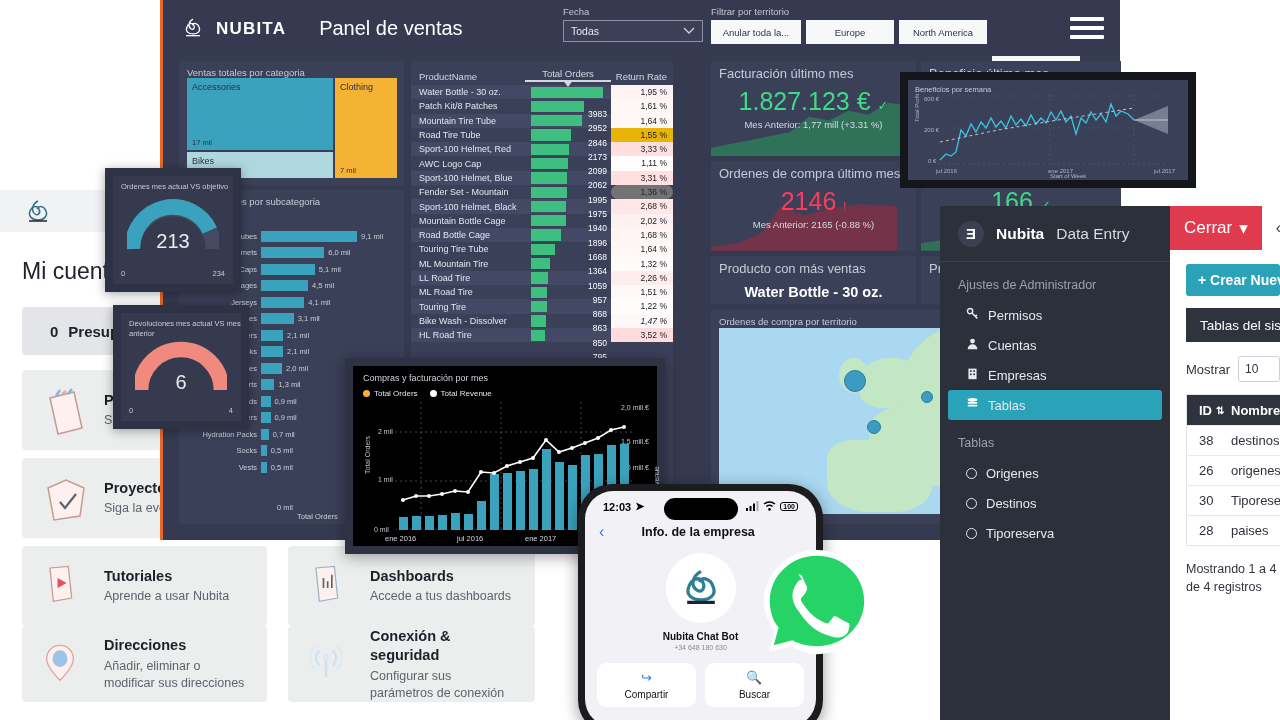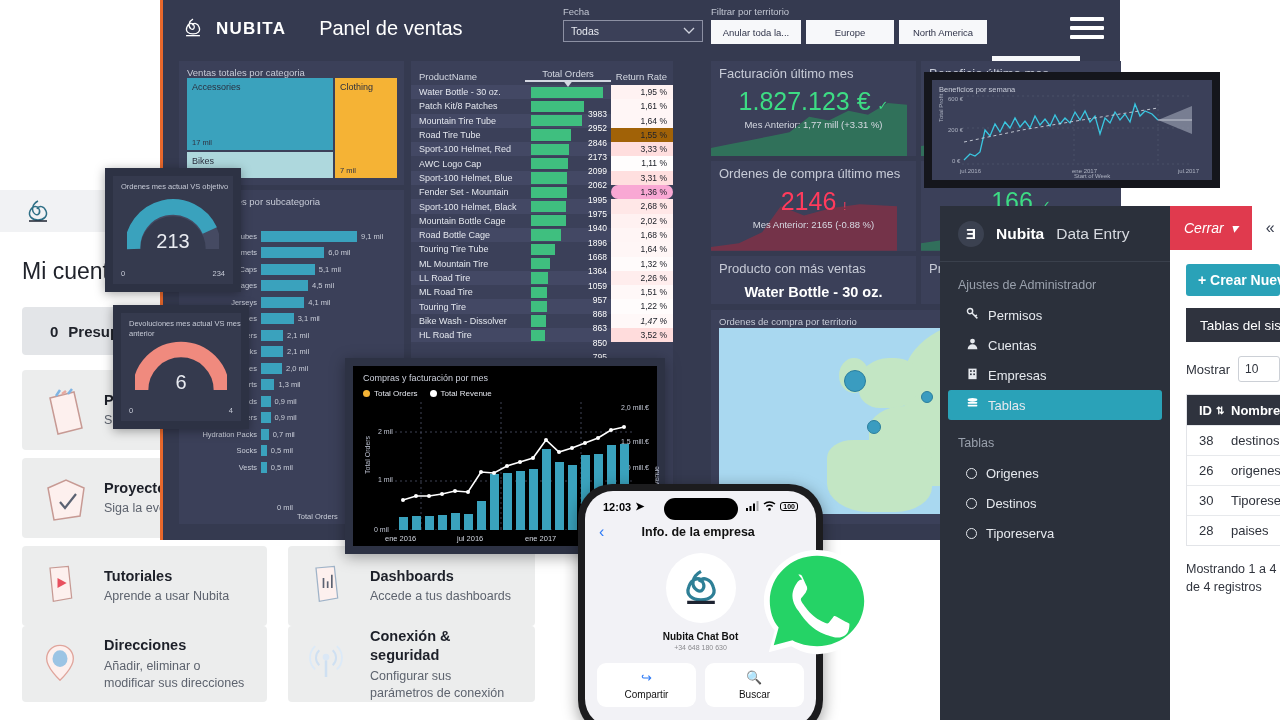--- a/index.html
+++ b/index.html
@@ -108,42 +108,42 @@
 
   
   .gauge-win { position:absolute; background:#2d3244; z-index:5; box-shadow:0 2px 10px rgba(0,0,0,.35); }
   .gauge-inner { position:absolute; inset:8px; background:#353a4e; }
   .gauge-ttl { font-size:7.5px; color:#c6cad6; padding:6px 0 0 8px; line-height:1.3;}
   .gauge-val { position:absolute; width:100%; text-align:center; font-size:20px; color:#e9ebf1; }
   .gmin { position:absolute; left:8px; bottom:6px; font-size:7.5px; color:#c6cad6;}
   .gmax { position:absolute; right:8px; bottom:6px; font-size:7.5px; color:#c6cad6;}
 
   
-  #weekly-win { position:absolute; left:924px; top:72px; width:296px; height:116px; background:#15161c; z-index:6; }
+  #weekly-win { position:absolute; left:900px; top:72px; width:296px; height:116px; background:#15161c; z-index:6; }
   #weekly-inner { position:absolute; inset:8px; background:#3b4059; }
 
   
   #combo-win { position:absolute; left:345px; top:358px; width:320px; height:196px; background:#2d3244; z-index:7; box-shadow:0 3px 14px rgba(0,0,0,.35);}
   #combo-inner { position:absolute; inset:8px; background:#000000; }
   .legend-dot { width:7px; height:7px; border-radius:50%; display:inline-block; }
 
   
   #de-app { position:absolute; left:940px; top:206px; width:340px; height:514px; z-index:8; }
   #de-sidebar { position:absolute; left:0; top:0; width:230px; height:514px; background:#2b303b; }
   #de-brand { height:56px; display:flex; align-items:center; gap:12px; padding-left:18px; border-bottom:1px solid #3a404c; }
   #de-brand .logo { width:26px;height:26px;border-radius:50%;background:#3b4150;color:#fff;display:flex;align-items:center;justify-content:center;font-size:15px;font-weight:bold;}
   #de-brand .t1 { color:#fff; font-size:15.5px; font-weight:bold;}
   #de-brand .t2 { color:#d7dae0; font-size:15.5px; }
   .de-sec { color:#9aa1ad; font-size:12.5px; padding:16px 0 8px 18px; }
   .de-item { display:flex; align-items:center; gap:9px; height:30px; padding-left:18px; color:#e6e9ee; font-size:13px; margin:0 8px; border-radius:3px;}
   .de-item.active { background:#2aa2b8; }
   .de-radio { width:11px;height:11px;border:1.6px solid #e6e9ee;border-radius:50%; }
   #de-main { position:absolute; left:230px; top:0; width:110px; height:514px; background:#ffffff; }
   #de-topbar { height:44px; display:flex; align-items:center; background:#ffffff; }
-  #de-close { background:#e03a4e; color:#fff; font-size:14px; height:44px; display:flex; align-items:center; gap:7px; padding:0 14px;font-style:italic;}
+  #de-close { background:#e03a4e; color:#fff; font-size:17px; height:44px; display:flex; align-items:center; gap:7px; padding:0 14px;}
   #de-collapse { color:#3b4050; font-size:16px; padding-left:14px; }
   #de-create { margin:14px 0 0 16px; background:#2aa2b8; color:#fff; font-size:14px; font-weight:bold; height:32px; display:flex; align-items:center; padding:0 12px; border-radius:3px; white-space:nowrap;}
   #de-cardhead { margin:12px 0 0 16px; background:#2f333e; color:#fff; font-size:13.5px; height:34px; display:flex; align-items:center; padding:0 14px; white-space:nowrap;}
   #de-show { margin:14px 0 0 16px; display:flex; align-items:center; gap:8px; font-size:13px; color:#30343d;}
   #de-show .sel { border:1px solid #ccd0d6; height:26px; width:46px; display:flex; align-items:center; padding-left:6px; font-size:12px; border-radius:3px;}
   #de-table { margin:12px 0 0 16px; width:170px; border:1px solid #e2e4e8; }
   #de-table .hr { display:flex; background:#2f333e; color:#fff; font-size:13px; font-weight:bold; height:30px; align-items:center;}
   #de-table .hr .k { width:44px; padding-left:12px; display:flex; gap:4px; align-items:center;}
   #de-table .rw { display:flex; font-size:13px; color:#2e323b; height:30px; align-items:center; border-top:1px solid #e7e9ec;}
   #de-table .rw .k { width:44px; padding-left:12px;}
@@ -455,21 +455,21 @@
               <div class="num">2846</div>
             </div>
             <div class="c3" style="background: rgb(255, 246, 246);">1,64 %</div>
           </div>
           <div class="pt-row">
             <div class="c1">Road Tire Tube</div>
             <div class="c2">
               <div class="bar" style="width: 39.6px;"></div>
               <div class="num">2173</div>
             </div>
-            <div class="c3" style="background: #a16207; padding-left: 8px;">1,55 %</div>
+            <div class="c3" style="background: #eab308; padding-left: 8px;">1,55 %</div>
           </div>
           <div class="pt-row alt">
             <div class="c1">Sport-100 Helmet, Red</div>
             <div class="c2">
               <div class="bar" style="width: 38.16px;"></div>
               <div class="num">2099</div>
             </div>
             <div class="c3" style="background: rgb(255, 222, 222);">3,33 %</div>
           </div>
           <div class="pt-row">
@@ -487,21 +487,21 @@
               <div class="num">1995</div>
             </div>
             <div class="c3" style="background: rgb(255, 223, 223);">3,31 %</div>
           </div>
           <div class="pt-row">
             <div class="c1">Fender Set - Mountain</div>
             <div class="c2">
               <div class="bar" style="width: 36px;"></div>
               <div class="num">1975</div>
             </div>
-            <div class="c3" style="background: #f9a8d4; border-radius: 7px;">1,36 %</div>
+            <div class="c3" style="background: #737373; border-radius: 7px;">1,36 %</div>
           </div>
           <div class="pt-row alt">
             <div class="c1">Sport-100 Helmet, Black</div>
             <div class="c2">
               <div class="bar" style="width: 35.28px;"></div>
               <div class="num">1940</div>
             </div>
             <div class="c3" style="background: rgb(255, 231, 231);">2,68 %</div>
           </div>
           <div class="pt-row">

